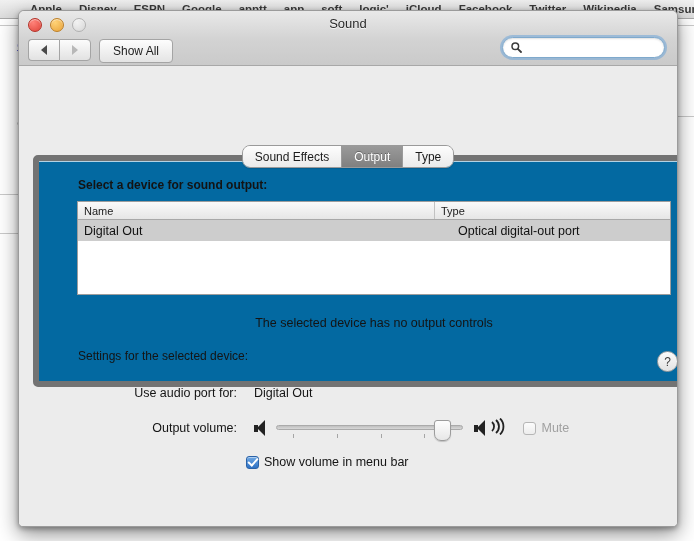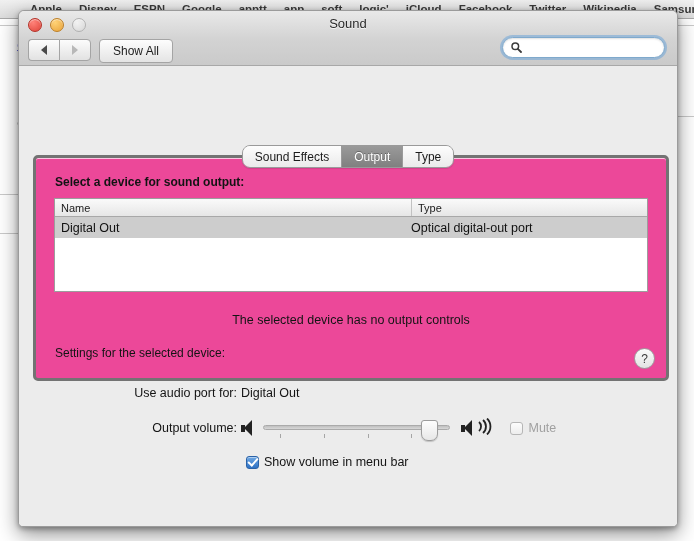--- a/index.html
+++ b/index.html
@@ -113,64 +113,65 @@
     border-right: 1px solid #9a9a9a;
   }
   .tab:last-child { border-right: none; }
   .tab.selected {
     background: linear-gradient(to bottom, #9a9a9a, #808080);
     color: #ffffff; text-shadow: 0 -1px 0 rgba(0,0,0,0.32);
   }
 
   #panel {
     position: absolute; left: 14px; top: 89px; width: 630px; height: 220px;
-    background: #ec4899;
-    border: 3px solid #737373; border-radius: 5px;
+    background: #0369a1;
+    border: 6px solid #737373; border-radius: 5px;
     box-shadow: inset 0 1px 0 rgba(255,255,255,0.7);
+    padding-left: 20px;
   }
   #panel-inner { position: relative; padding: 17px 18px 0 18px; height: 100%; box-sizing: border-box; }
 
   #select-label { font-size: 12px; font-weight: bold; color: #131313; margin: 0 0 9px 1px; }
 
   #device-table {
     border: 1px solid #9d9d9d; background: #ffffff;
     height: 94px; box-sizing: border-box; overflow: hidden;
   }
   #thead { display: flex; height: 17px;
            background: linear-gradient(to bottom, #fafafa, #e6e6e6);
            border-bottom: 1px solid #a8a8a8; }
   .th { font-size: 11px; color: #1a1a1a; display: flex; align-items: center; padding-left: 6px; }
   .th.name { width: 350px; border-right: 1px solid #c2c2c2; }
   .th.type { flex: 1; }
   .trow { display: flex; height: 21px; align-items: center; }
   .trow.selected { background: #cdcdcd; }
   .td { font-size: 12.5px; color: #111; padding-left: 6px; }
   .td.name { width: 350px; box-sizing: border-box; }
-  .td.type { flex: 1; }
+  .td.type { flex: 1; margin-left: 24px; }
 
   #settings-label { font-size: 12px; color: #141414; margin: 19px 0 0 1px; }
   #no-controls { font-size: 12.5px; color: #141414; text-align: center; margin-top: 21px; }
 
   #help-btn {
     position: absolute; right: 11px; bottom: 9px;
     width: 19px; height: 19px; border-radius: 50%;
     background: linear-gradient(to bottom, #fbfbfb, #e3e3e3);
     border: 1px solid #9e9e9e;
     display: flex; align-items: center; justify-content: center;
     font-size: 12px; color: #3c3c3c;
   }
 
   
   #bottom { position: absolute; left: 0; right: 0; top: 320px; }
   .ctl-row { display: flex; align-items: center; font-size: 12.5px; color: #141414; }
   #row-port   { margin-left: 93px; }
   #row-volume { margin-left: 93px; margin-top: 18px; }
   #row-menubar{ margin-left: 227px; margin-top: 17px; }
 
-  .ctl-label { width: 125px; text-align: right; padding-right: 4px; }
+  .ctl-label { width: 125px; text-align: right; padding-right: 17px; }
 
   .spk { position: relative; display: inline-block; }
   .spk .box { width: 4px; height: 7px; background: #222; display: inline-block; vertical-align: middle; }
   .spk .cone {
     width: 0; height: 0; display: inline-block; vertical-align: middle;
     border-top: 8px solid transparent; border-bottom: 8px solid transparent;
     border-right: 8px solid #222; margin-left: -1px;
   }
   .wave { display: inline-block; vertical-align: middle; margin-left: 2px; }
 

